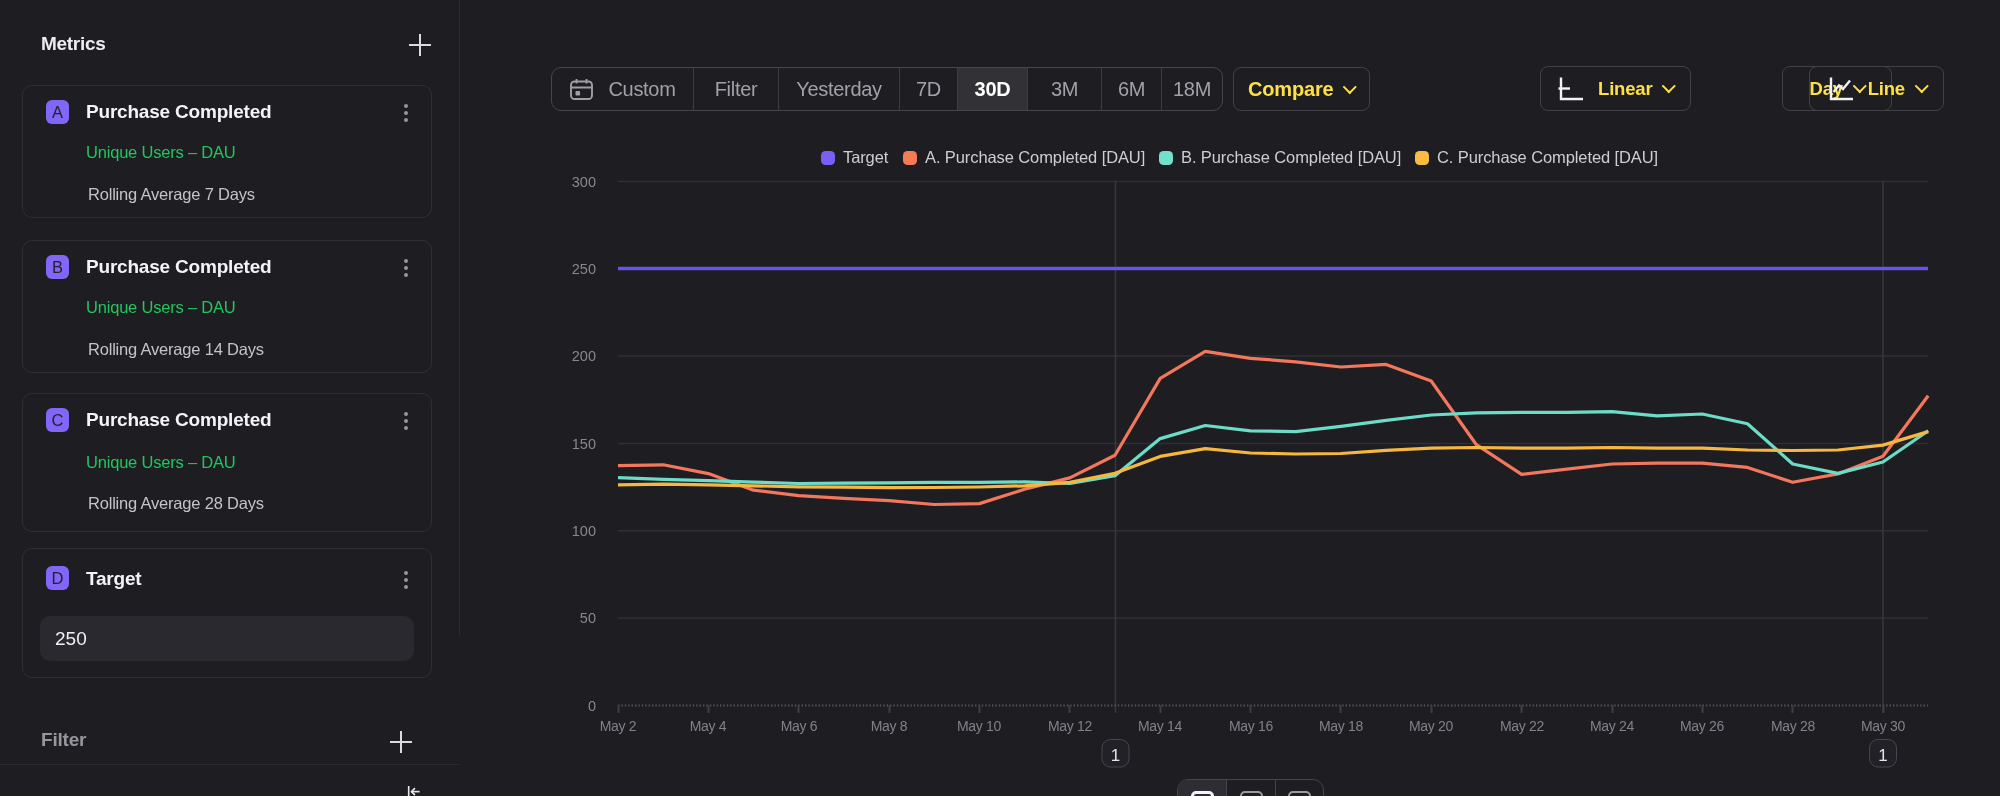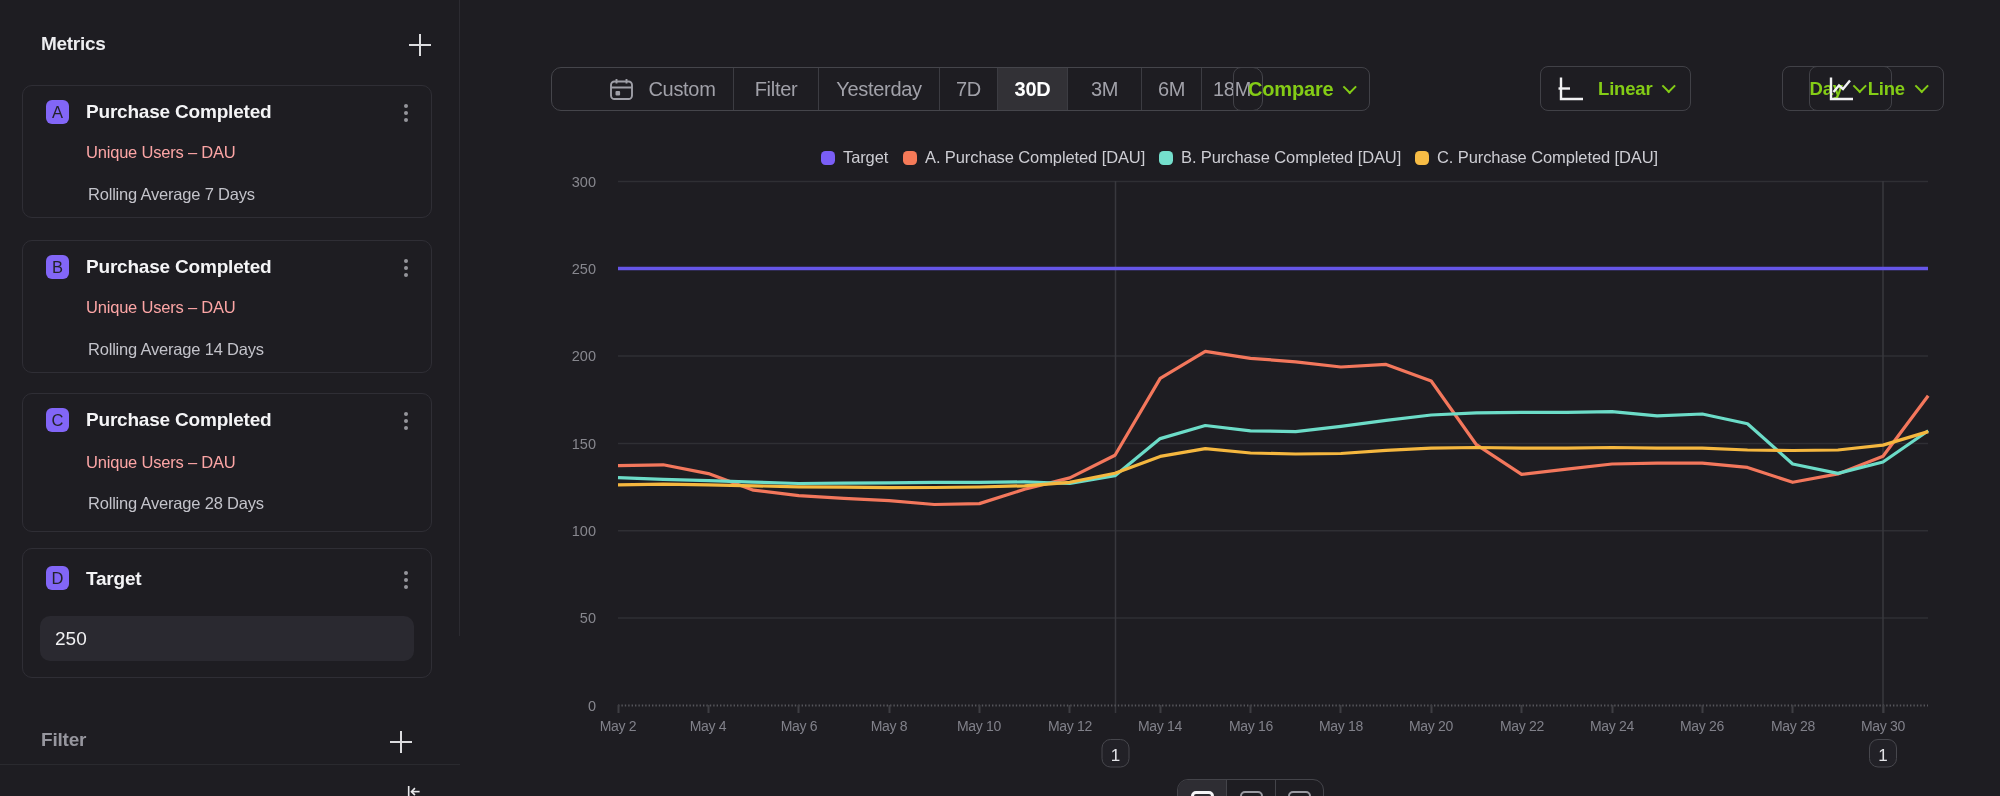--- a/index.html
+++ b/index.html
@@ -7,37 +7,37 @@
   body { background:#1e1d22; font-family:"Liberation Sans", sans-serif; position:relative; }
   .sidebar { position:absolute; left:0; top:0; width:460px; height:636px; background:#1e1d22; border-right:1px solid #2c2b31; }
   .metrics-title { position:absolute; left:41px; top:33px; font-size:19px; font-weight:700; color:#ededf0; letter-spacing:-0.3px; }
   .plus { position:absolute; width:22px; height:22px; }
   .plus:before, .plus:after { content:""; position:absolute; background:#dcdcdf; }
   .plus:before { left:10px; top:0; width:2px; height:22px; }
   .plus:after { left:0; top:10px; width:22px; height:2px; }
   .card { position:absolute; left:22px; width:410px; border:1px solid #2f2e35; border-radius:10px; }
   .badge { position:absolute; left:23px; top:14px; width:23px; height:24px; background:#8266f7; border-radius:6px; color:#23232a; font-size:16.5px; font-weight:400; text-align:center; line-height:24px; }
   .card-title { position:absolute; left:63px; top:15px; font-size:19px; font-weight:700; color:#f4f4f6; letter-spacing:-0.2px; }
-  .card-sub1 { position:absolute; left:63px; font-size:16.5px; color:#fca5a5; letter-spacing:-0.2px; }
+  .card-sub1 { position:absolute; left:63px; font-size:16.5px; color:#22c55e; letter-spacing:-0.2px; }
   .card-sub2 { position:absolute; left:65px; font-size:16.5px; color:#c3c3ca; letter-spacing:-0.2px; }
   .kebab { position:absolute; left:381px; width:4px; height:4px; }
   .kebab, .kebab:before, .kebab:after { border-radius:50%; background:#95959b; }
   .kebab:before, .kebab:after { content:""; position:absolute; left:0; width:4px; height:4px; }
   .kebab:before { top:-7px; }
   .kebab:after { top:7px; }
   .card-sub1, .card-sub2 { position:absolute; }
   .target-input { position:absolute; left:40px; top:616px; width:374px; height:45px; background:#2a2930; border-radius:10px; color:#f0f0f2; font-size:19px; line-height:45px; padding-left:15px; }
   .filter-label { position:absolute; left:41px; top:729px; font-size:19px; font-weight:700; color:#96969e; letter-spacing:-0.2px; }
   .side-sep { position:absolute; left:0; top:764px; width:460px; border-top:1px solid #2a2a2f; }
 
-  .seg { position:absolute; display:flex; border:1px solid #45454b; border-radius:10px; background:#1e1d22; overflow:hidden;padding-left:40px; }
+  .seg { position:absolute; display:flex; border:1px solid #45454b; border-radius:10px; background:#1e1d22; overflow:hidden; }
   .seg .cell { display:flex; align-items:center; justify-content:center; color:#a1a1a9; font-size:20px; letter-spacing:-0.3px; border-right:1px solid #3c3c42; }
   .seg .cell:last-child { border-right:none; }
   .seg .cell.sel { background:#323136; color:#ffffff; font-weight:700; }
-  .btn { position:absolute; display:flex; align-items:center; justify-content:center; border:1px solid #414147; border-radius:8px; color:#84cc16; font-size:18.5px; font-weight:700; letter-spacing:-0.2px; }
+  .btn { position:absolute; display:flex; align-items:center; justify-content:center; border:1px solid #414147; border-radius:8px; color:#fde047; font-size:18.5px; font-weight:700; letter-spacing:-0.2px; }
   .chev { display:inline-block; width:9.5px; height:9.5px; border-right:2.2px solid currentColor; border-bottom:2.2px solid currentColor; transform:rotate(45deg); margin-left:12px; margin-top:-5px; }
   .legend { position:absolute; top:149px; height:17px; display:flex; align-items:center; font-size:16.5px; color:#cdcdd3; letter-spacing:-0.1px; }
   .sw { width:14px; height:14px; border-radius:4.5px; margin-right:8px; }
 </style>
 </head>
 <body>
 <div class="sidebar">
   <div class="metrics-title">Metrics</div>
   <div class="plus" style="left:409px; top:34px;"></div>
 

